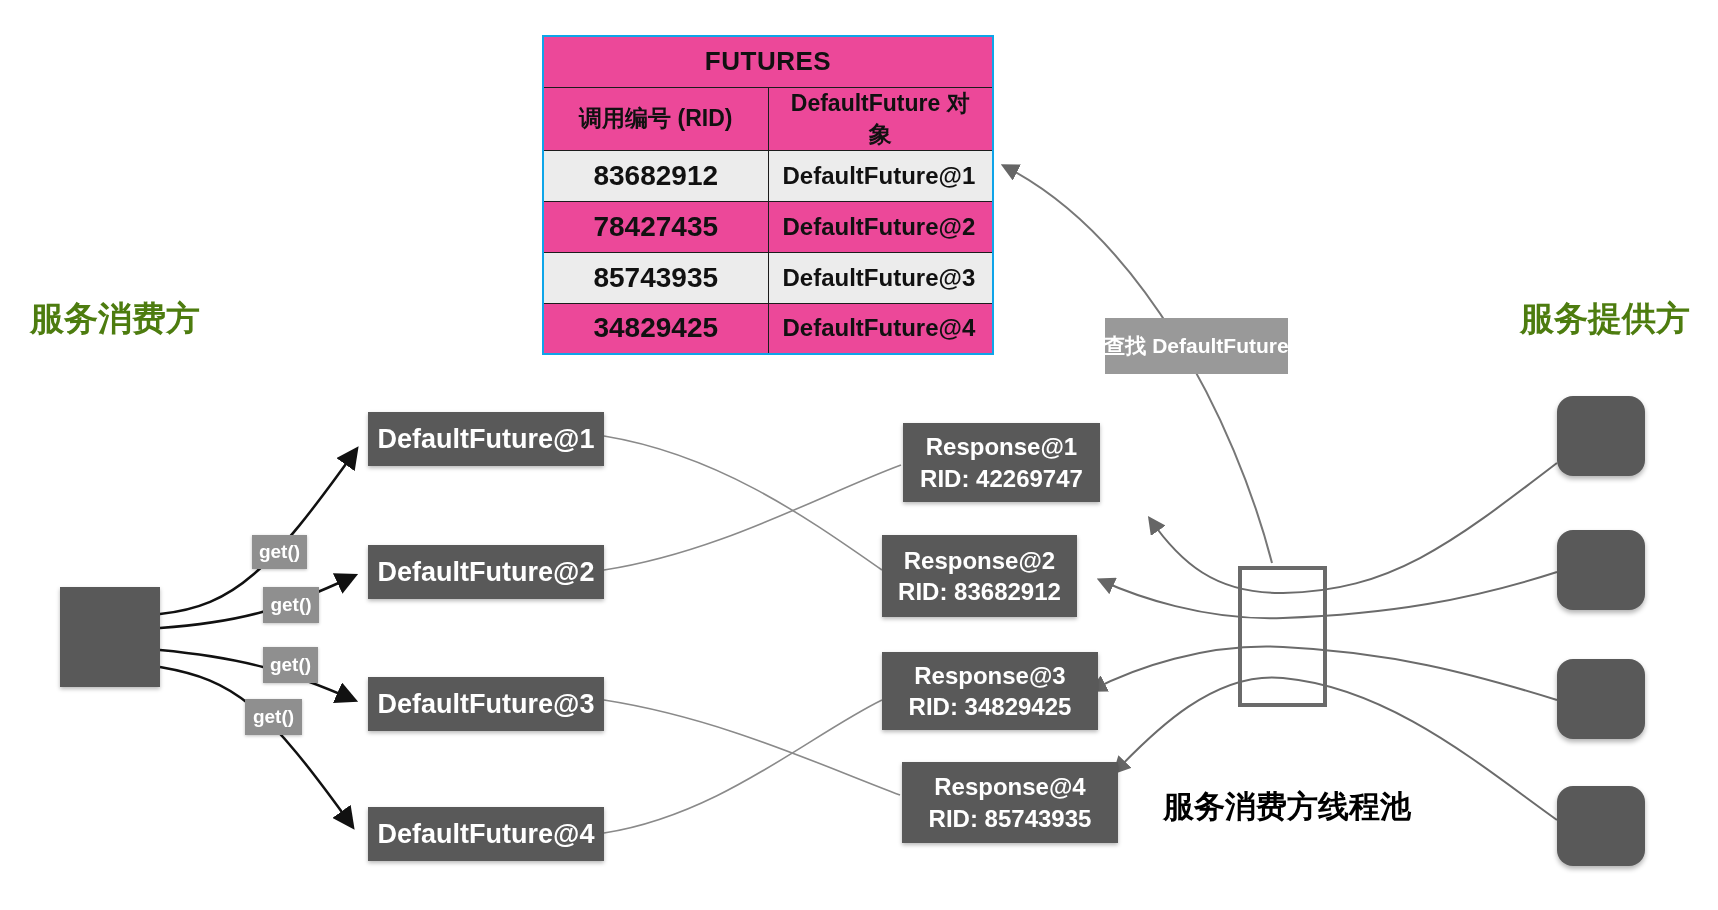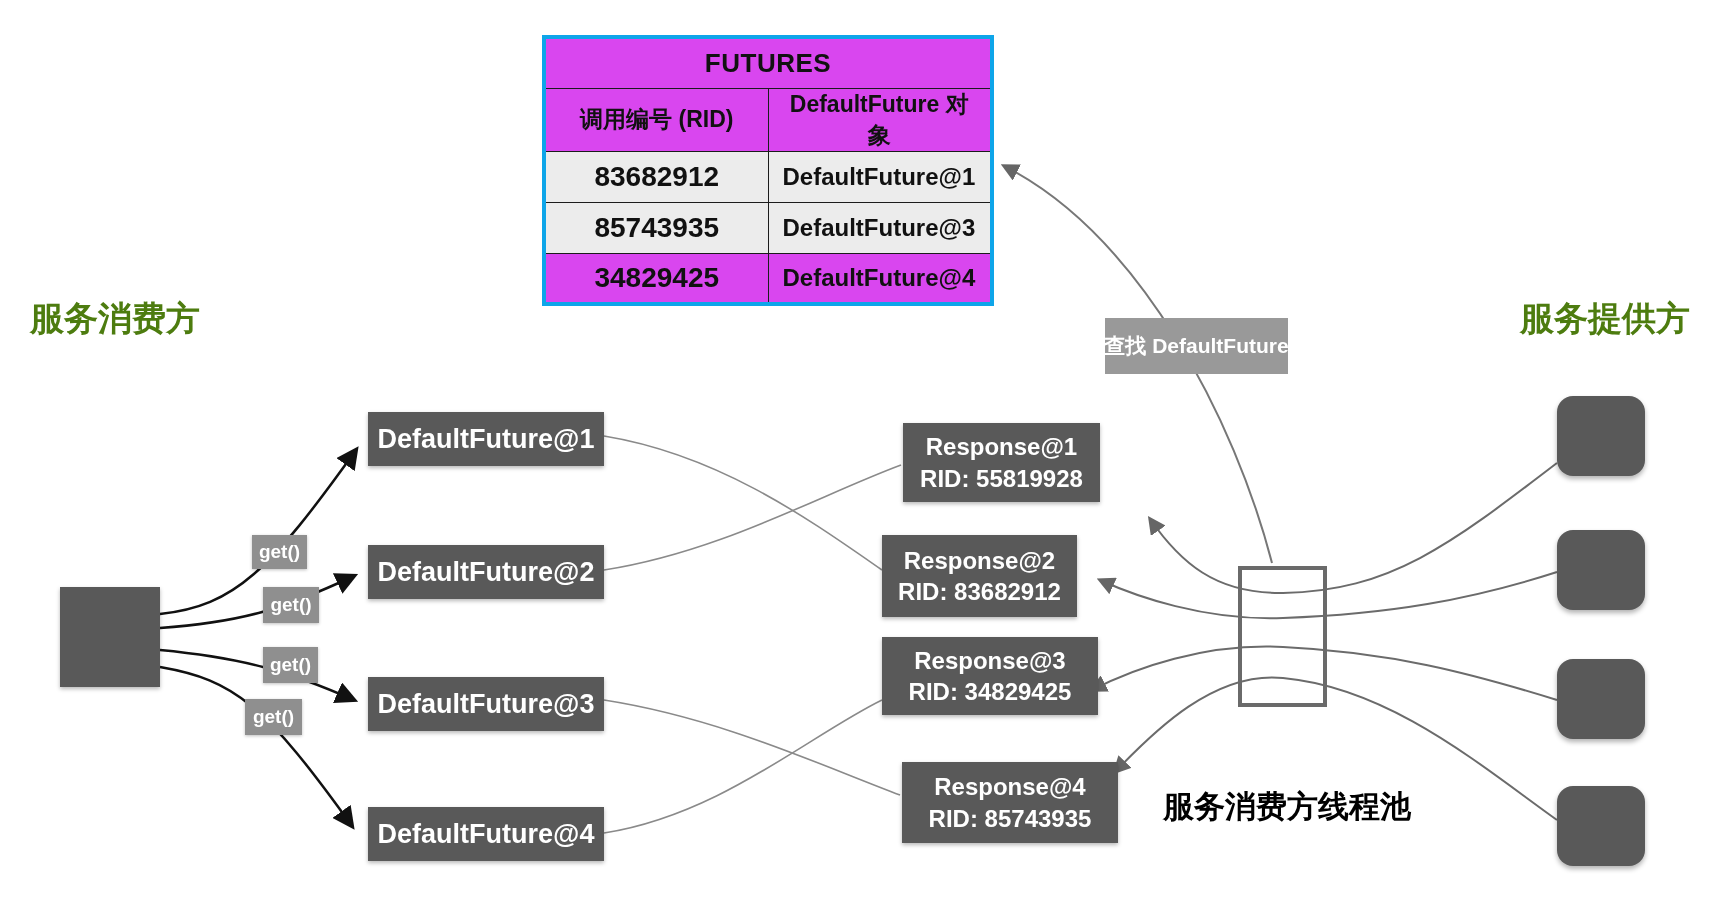--- a/index.html
+++ b/index.html
@@ -6,22 +6,22 @@
   .canvas{
     position:relative;width:1718px;height:910px;background:#fff;overflow:hidden;
     font-family:"Liberation Sans","DejaVu Sans",sans-serif;
   }
   .canvas *{box-sizing:border-box;}
   svg.wires{position:absolute;left:0;top:0;z-index:1;}
   .abs{position:absolute;z-index:2;}
 
   
   table.futures{
-    border-collapse:collapse;table-layout:fixed;background:#d946ef;
-    border:4px solid #0ea5e9;
+    border-collapse:collapse;table-layout:fixed;background:#ec4899;
+    border:2px solid #0ea5e9;
   }
   table.futures td,table.futures th{
     border:1px solid #1c1c1c;height:51px;padding:0 14px;
     font-weight:bold;color:#111;
   }
   table.futures .title-cell{font-size:26px;text-align:center;letter-spacing:.5px;}
   table.futures .hdr{font-size:23px;text-align:center;}
   table.futures .rid-cell{font-size:28px;text-align:center;width:225px;}
   table.futures .fut-cell{font-size:24px;text-align:left;width:227px;}
   table.futures tr.stripe td{background:var(--table-stripe,#ececec);}
@@ -93,20 +93,24 @@
         <th class="title-cell" colspan="2">FUTURES</th>
       </tr>
       <tr>
         <th class="hdr">调用编号 (RID)</th>
         <th class="hdr">DefaultFuture 对象</th>
       </tr>
       <tr class="stripe">
         <td class="rid-cell">83682912</td>
         <td class="fut-cell">DefaultFuture@1</td>
       </tr>
+      <tr>
+        <td class="rid-cell">78427435</td>
+        <td class="fut-cell">DefaultFuture@2</td>
+      </tr>
       <tr class="stripe">
         <td class="rid-cell">85743935</td>
         <td class="fut-cell">DefaultFuture@3</td>
       </tr>
       <tr>
         <td class="rid-cell">34829425</td>
         <td class="fut-cell">DefaultFuture@4</td>
       </tr>
     </tbody>
   </table>
@@ -122,27 +126,27 @@
   <div class="get-label abs" style="left:263px;top:647px;width:55px;height:36px;">get()</div>
   <div class="get-label abs" style="left:245px;top:699px;width:57px;height:36px;">get()</div>
 
   <div class="dark-box future-box abs" style="left:368px;top:412px;">DefaultFuture@1</div>
   <div class="dark-box future-box abs" style="left:368px;top:545px;">DefaultFuture@2</div>
   <div class="dark-box future-box abs" style="left:368px;top:677px;">DefaultFuture@3</div>
   <div class="dark-box future-box abs" style="left:368px;top:807px;">DefaultFuture@4</div>
 
   <div class="dark-box response-box abs" style="left:903px;top:423px;width:197px;height:79px;">
     <span>Response@1</span>
-    <span>RID: 55819928</span>
+    <span>RID: 42269747</span>
   </div>
   <div class="dark-box response-box abs" style="left:882px;top:535px;width:195px;height:82px;">
     <span>Response@2</span>
     <span>RID: 83682912</span>
   </div>
-  <div class="dark-box response-box abs" style="left:882px;top:637px;width:216px;height:78px;">
+  <div class="dark-box response-box abs" style="left:882px;top:652px;width:216px;height:78px;">
     <span>Response@3</span>
     <span>RID: 34829425</span>
   </div>
   <div class="dark-box response-box abs" style="left:902px;top:762px;width:216px;height:81px;">
     <span>Response@4</span>
     <span>RID: 85743935</span>
   </div>
 
   <div class="lookup-label abs" style="left:1105px;top:318px;width:183px;height:56px;">查找 DefaultFuture</div>
 

